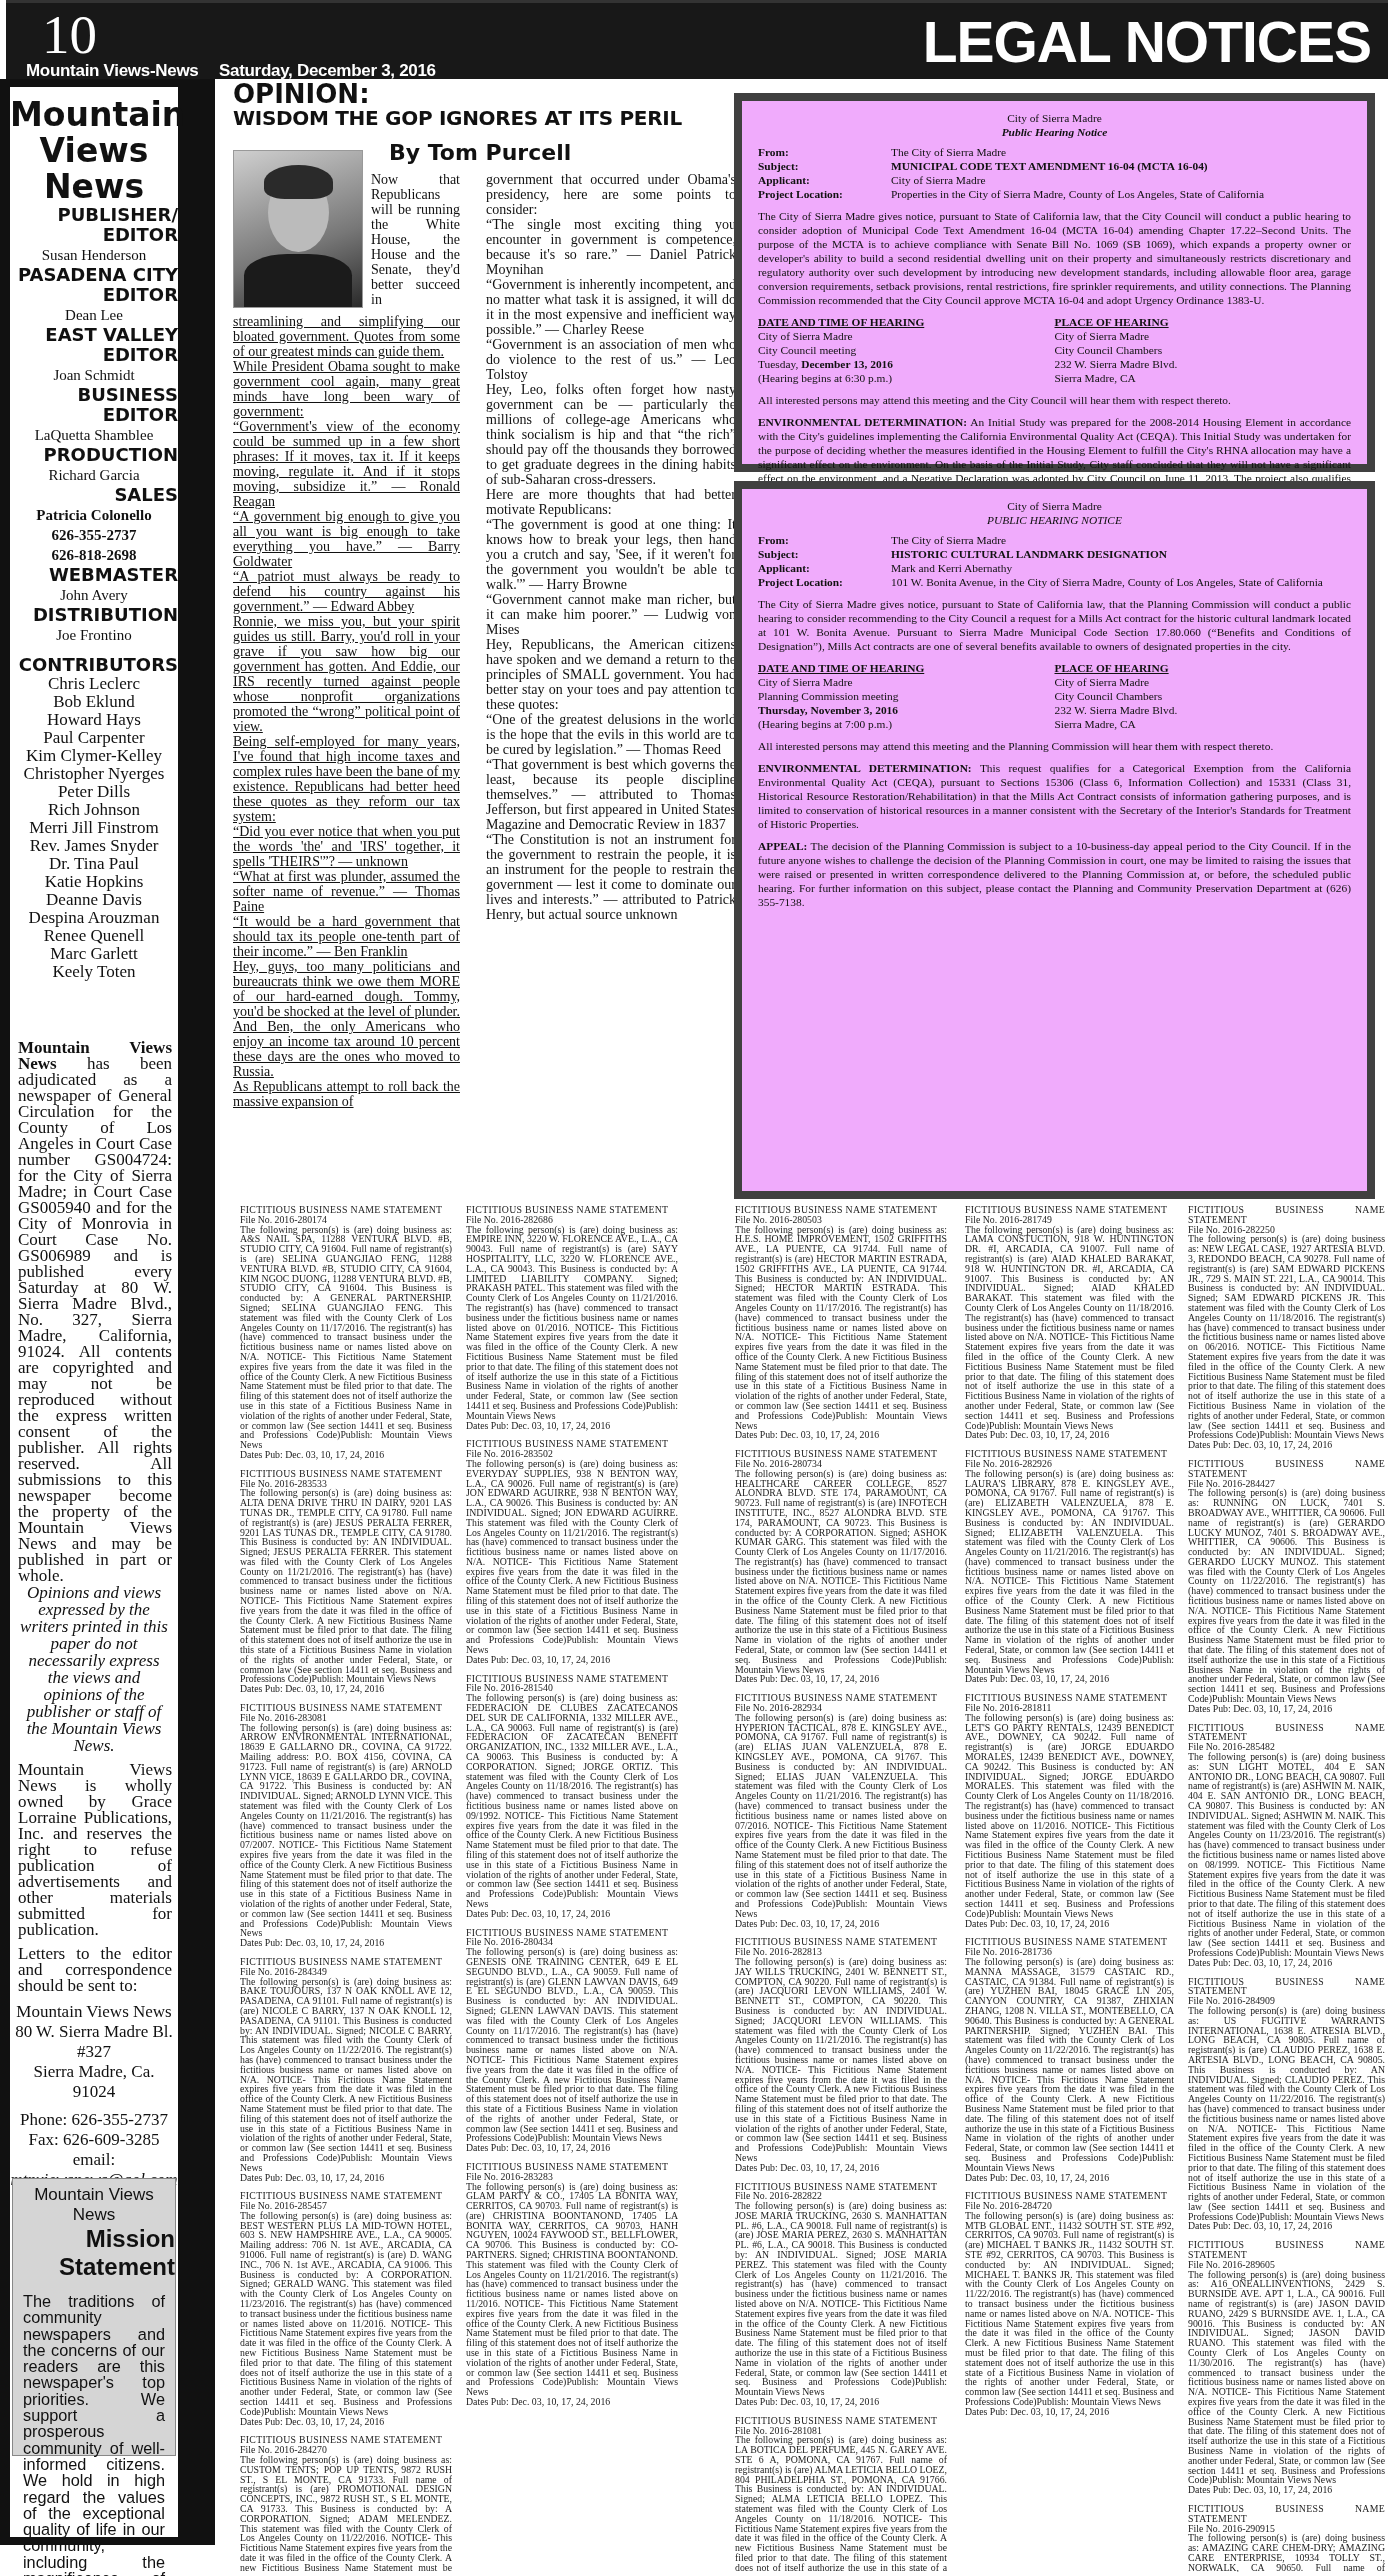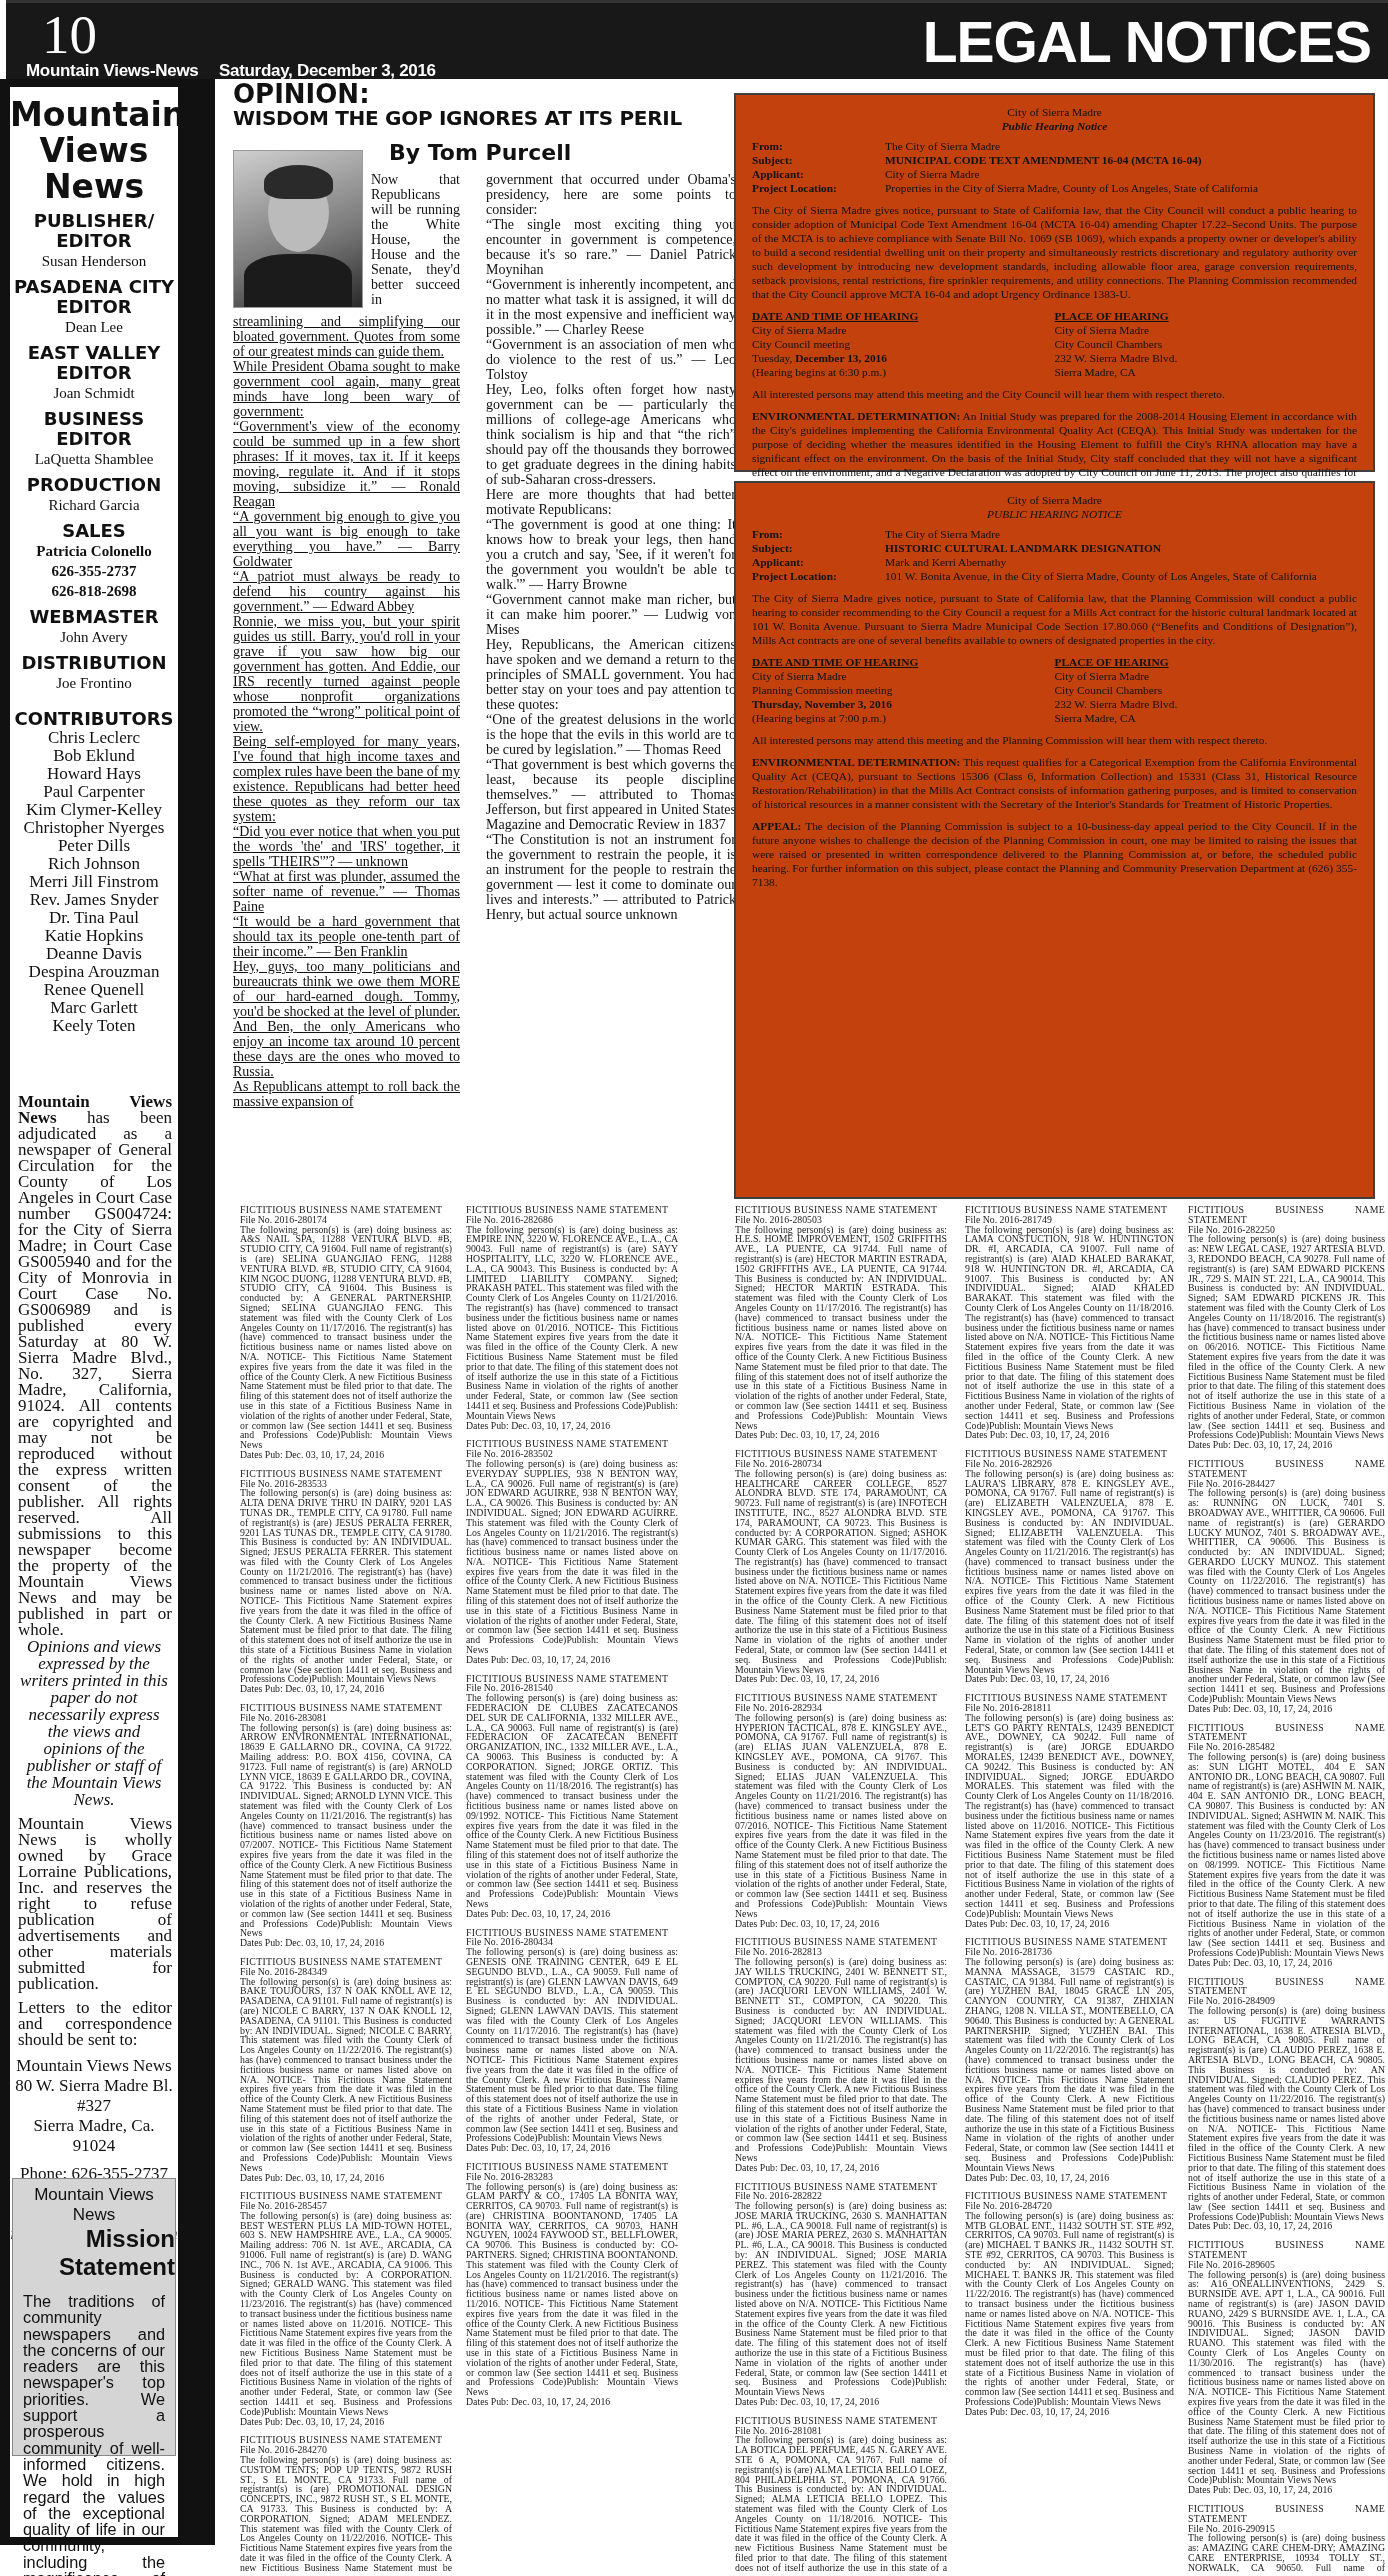--- a/index.html
+++ b/index.html
@@ -6,21 +6,21 @@
   body{width:1389px;height:2576px;position:relative;overflow:hidden;font-family:"Liberation Serif",serif;color:#111;}
   .header{position:absolute;left:6px;top:0;width:1383px;height:76px;background:#181818;border-top:3px solid #333;}
   .page-num{position:absolute;left:36px;top:2px;color:#fff;font-family:"Liberation Serif",serif;font-size:55px;line-height:59px;}
   .masthead{position:absolute;left:20px;top:58px;color:#fff;font-family:"Liberation Sans",sans-serif;font-weight:bold;font-size:17px;letter-spacing:-0.3px;}
   .masthead span{margin-right:16px;}
   .section-title{position:absolute;right:18px;top:8px;color:#fff;font-family:"Liberation Sans",sans-serif;font-weight:bold;font-size:57px;letter-spacing:-1px;line-height:63px;}
 
   .sidebar{position:absolute;left:0;top:79px;width:215px;height:2466px;background:#111;}
   .sidebar-inner{position:absolute;left:10px;top:8px;width:168px;bottom:8px;background:#fff;}
   .sb-logo{text-align:center;font-family:"DejaVu Sans",sans-serif;font-weight:bold;font-size:33px;line-height:36px;margin-top:10px;}
-  .sb-role{text-align:center;font-family:"DejaVu Sans",sans-serif;font-weight:bold;font-size:18px;line-height:20px;margin-top:6px;}
+  .sb-role{text-align:right;font-family:"DejaVu Sans",sans-serif;font-weight:bold;font-size:18px;line-height:20px;}
   .sb-name{text-align:center;font-size:15px;line-height:20px;}
   .sb-name.b{font-weight:bold;}
   .sb-gap{height:10px;}
   .contrib{text-align:center;font-size:17px;line-height:18px;}
   .sb-para{font-size:17px;line-height:16px;text-align:justify;padding:0 6px 0 8px;}
   .sb-italic{font-style:italic;text-align:center;font-size:17px;line-height:17px;padding:0 8px;}
   .sb-center{text-align:center;font-size:17px;line-height:20px;}
   .mission{position:absolute;left:2px;right:2px;top:2091px;height:276px;background:#d5d5d5;border:1px solid #888;font-family:"Liberation Sans",sans-serif;}
   .mission .t1{text-align:center;font-size:17px;margin-top:6px;}
   .mission .t2{text-align:right;font-size:24px;font-weight:bold;}
@@ -30,21 +30,21 @@
   .op-kicker{font-family:"DejaVu Sans",sans-serif;font-weight:bold;font-size:26px;line-height:26px;}
   .op-headline{font-family:"DejaVu Sans",sans-serif;font-weight:bold;font-size:20px;line-height:22px;letter-spacing:-0.3px;}
   .op-byline{font-family:"DejaVu Sans",sans-serif;font-weight:bold;font-size:22px;position:absolute;left:156px;top:59px;}
   .photo{position:absolute;left:0;top:69px;width:128px;height:156px;background:linear-gradient(160deg,#cfcfcf,#777 60%,#2a2a2a);border:1px solid #999;}
   .photo .face{position:absolute;left:34px;top:22px;width:61px;height:79px;border-radius:50%;background:#bbb;}
   .photo .hair{position:absolute;left:30px;top:14px;width:69px;height:34px;border-radius:50% 50% 30% 30%;background:#2a2a2a;}
   .photo .body{position:absolute;left:10px;top:103px;width:108px;height:53px;border-radius:40% 40% 0 0;background:#1b1b1b;}
   .op-col{position:absolute;font-size:14px;line-height:15px;text-align:justify;}
   .op-col p{margin:0;}
 
-  .notice{position:absolute;border:2px solid #404040;background:#c2410c;font-family:"Liberation Serif",serif;font-size:11.4px;line-height:14px;padding:10px 16px;box-sizing:border-box;}
+  .notice{position:absolute;border:8px solid #404040;background:#f0abfc;font-family:"Liberation Serif",serif;font-size:11.4px;line-height:14px;padding:10px 16px;box-sizing:border-box;}
   .notice .hd1{text-align:center;}
   .notice .hd2{text-align:center;font-style:italic;font-weight:bold;}
   .notice .hd2.plain{font-weight:normal;}
   .notice .meta{display:grid;grid-template-columns:133px 1fr;margin-top:6px;}
   .notice .meta .k{font-weight:bold;}
   .notice p{margin:8px 0 0 0;text-align:justify;}
   .notice .two{display:grid;grid-template-columns:1fr 1fr;margin-top:8px;}
   .notice u{font-weight:bold;}
 
   .fbn-col{position:absolute;font-size:9.8px;line-height:9.8px;text-align:justify;color:#222;}

